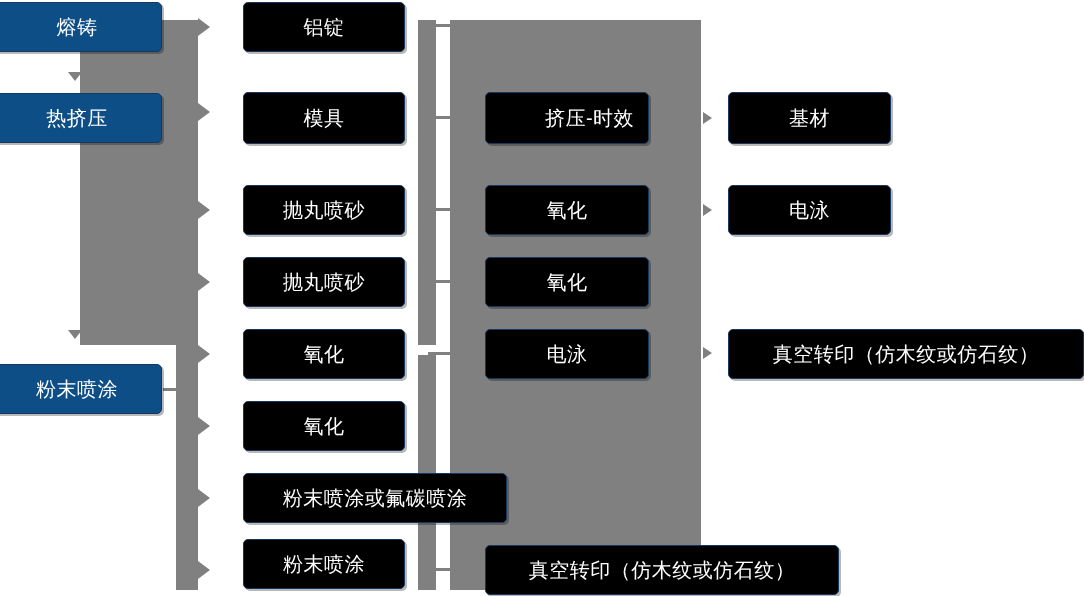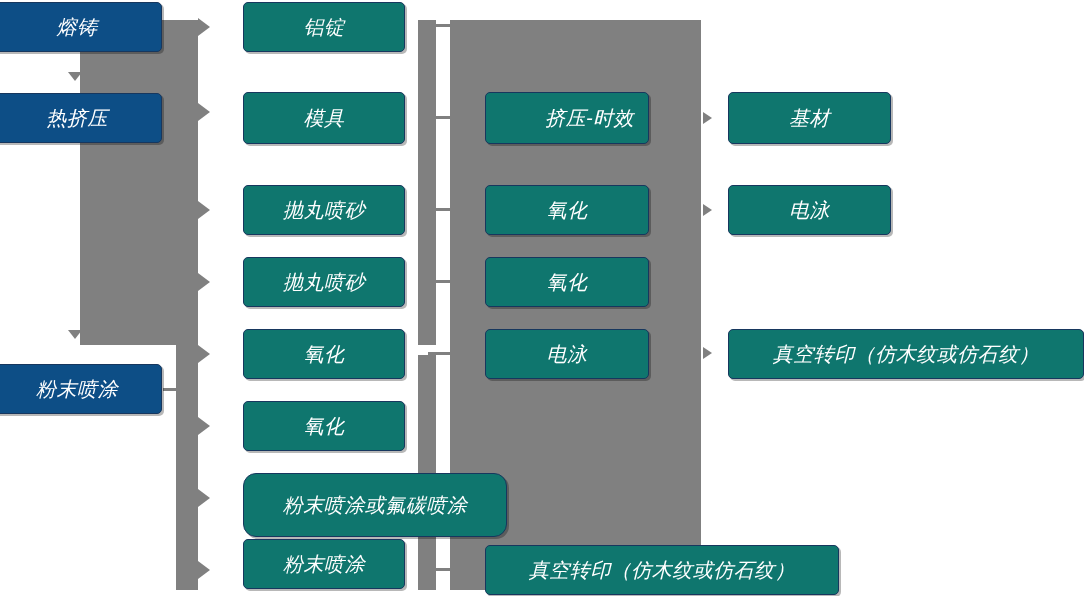--- a/index.html
+++ b/index.html
@@ -7,21 +7,20 @@
     padding: 0;
     background: #ffffff;
   }
   #canvas {
     position: relative;
     width: 1084px;
     height: 596px;
     background: #ffffff;
     overflow: hidden;
     font-family: "Liberation Sans", "DejaVu Sans", sans-serif;
-    font-style: italic;
   }
 
   
   .gray {
     position: absolute;
     background: #808080;
   }
   .gray-arrow {
     position: absolute;
     width: 0;
@@ -67,21 +66,21 @@
     border: 1.5px solid #203864;
     box-shadow: 2px 2px 0 rgba(0,0,0,0.28);
     white-space: nowrap;
     user-select: none;
   }
   .box-dark {
     background: #0D4E86;
     border-color: #17375E;
   }
   .box-light {
-    background: #0f766e;
+    background: #000000;
     border-color: #17375E;
   }
 </style>
 </head>
 <body>
 
 <div id="canvas">
 
   <div class="gray" style="left:80px; top:20px; width:118px; height:325px;"></div>
 
@@ -139,21 +138,21 @@
   </div>
   <div class="box box-light" style="left:243px; top:257px; width:162px; height:50px;">
     <span>抛丸喷砂</span>
   </div>
   <div class="box box-light" style="left:243px; top:329px; width:162px; height:50px;">
     <span>氧化</span>
   </div>
   <div class="box box-light" style="left:243px; top:401px; width:162px; height:50px;">
     <span>氧化</span>
   </div>
-  <div class="box box-light" style="left:243px; top:473px; width:264px; height:64px;border-radius:13px;">
+  <div class="box box-light" style="left:243px; top:473px; width:264px; height:50px;">
     <span>粉末喷涂或氟碳喷涂</span>
   </div>
   <div class="box box-light" style="left:243px; top:539px; width:162px; height:50px;">
     <span>粉末喷涂</span>
   </div>
 
   <div class="box box-light" style="left:485px; top:92px; width:164px; height:52px;padding-left:45px;">
     <span>挤压-时效</span>
   </div>
   <div class="box box-light" style="left:485px; top:185px; width:164px; height:50px;">

